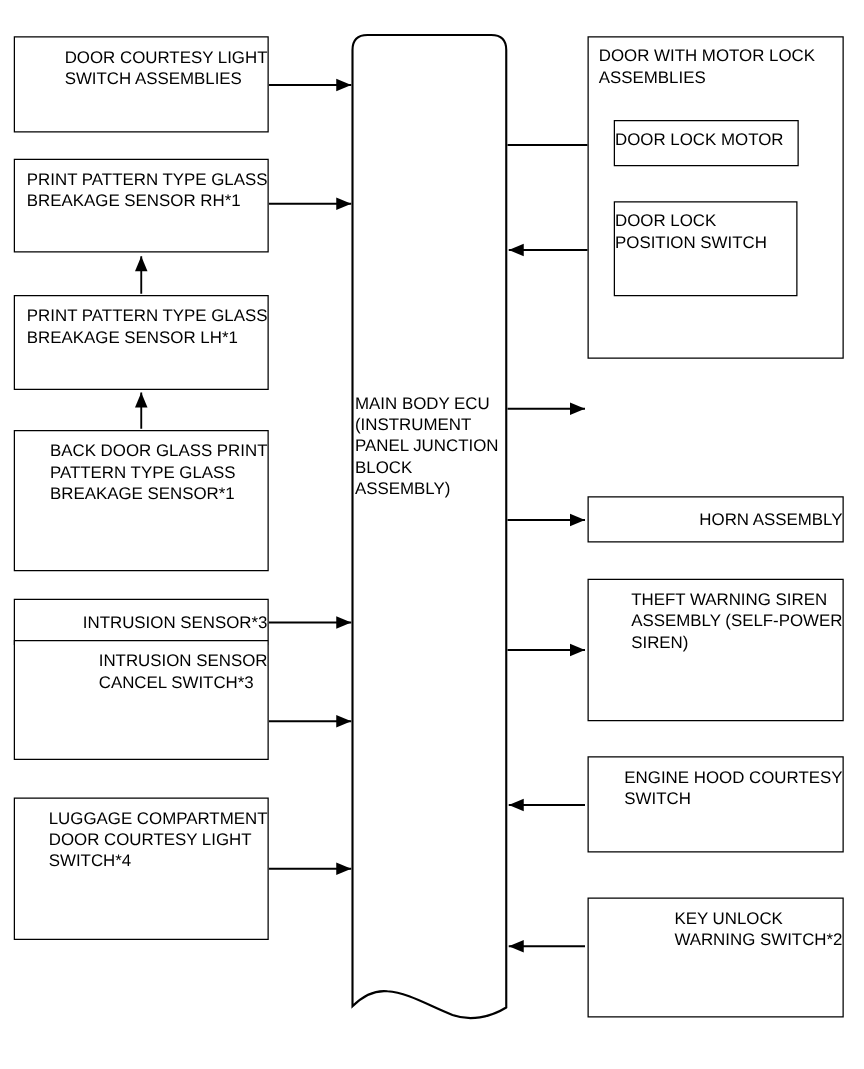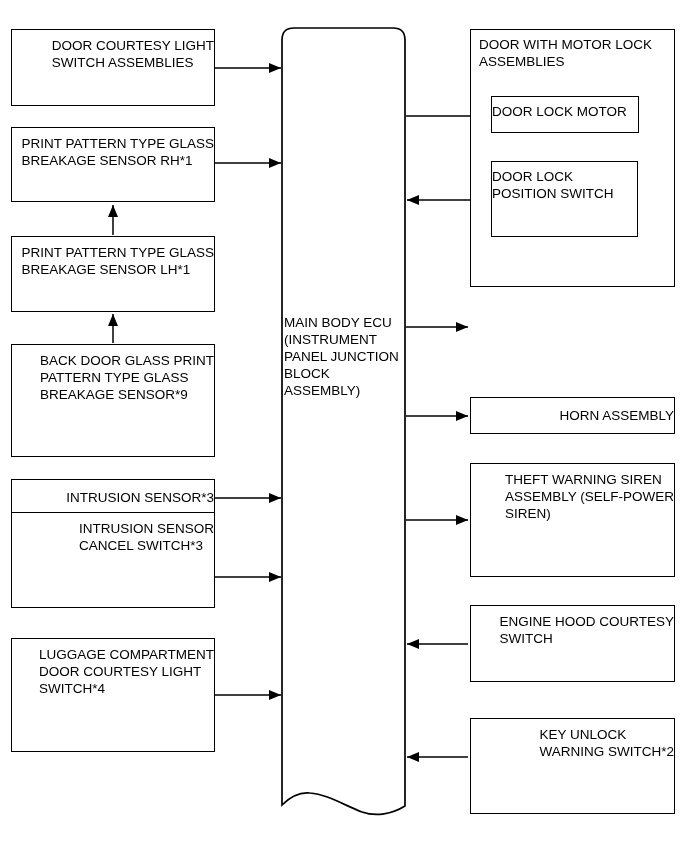--- a/index.html
+++ b/index.html
@@ -110,21 +110,21 @@
   </div>
 
   <div class="box left-col" style="top:236px;height:76px">
     <span class="lbl">PRINT PATTERN TYPE GLASS
 BREAKAGE SENSOR LH*1</span>
   </div>
 
   <div class="box left-col" style="top:344px;height:113px">
     <span class="lbl">BACK DOOR GLASS PRINT
 PATTERN TYPE GLASS
-BREAKAGE SENSOR*9</span>
+BREAKAGE SENSOR*1</span>
   </div>
 
   <div class="box left-col vcenter" style="top:479px;height:37px">
     <span class="lbl">INTRUSION SENSOR*3</span>
   </div>
 
   <div class="box left-col" style="top:512px;height:96px">
     <span class="lbl">INTRUSION SENSOR
 CANCEL SWITCH*3</span>
   </div>

